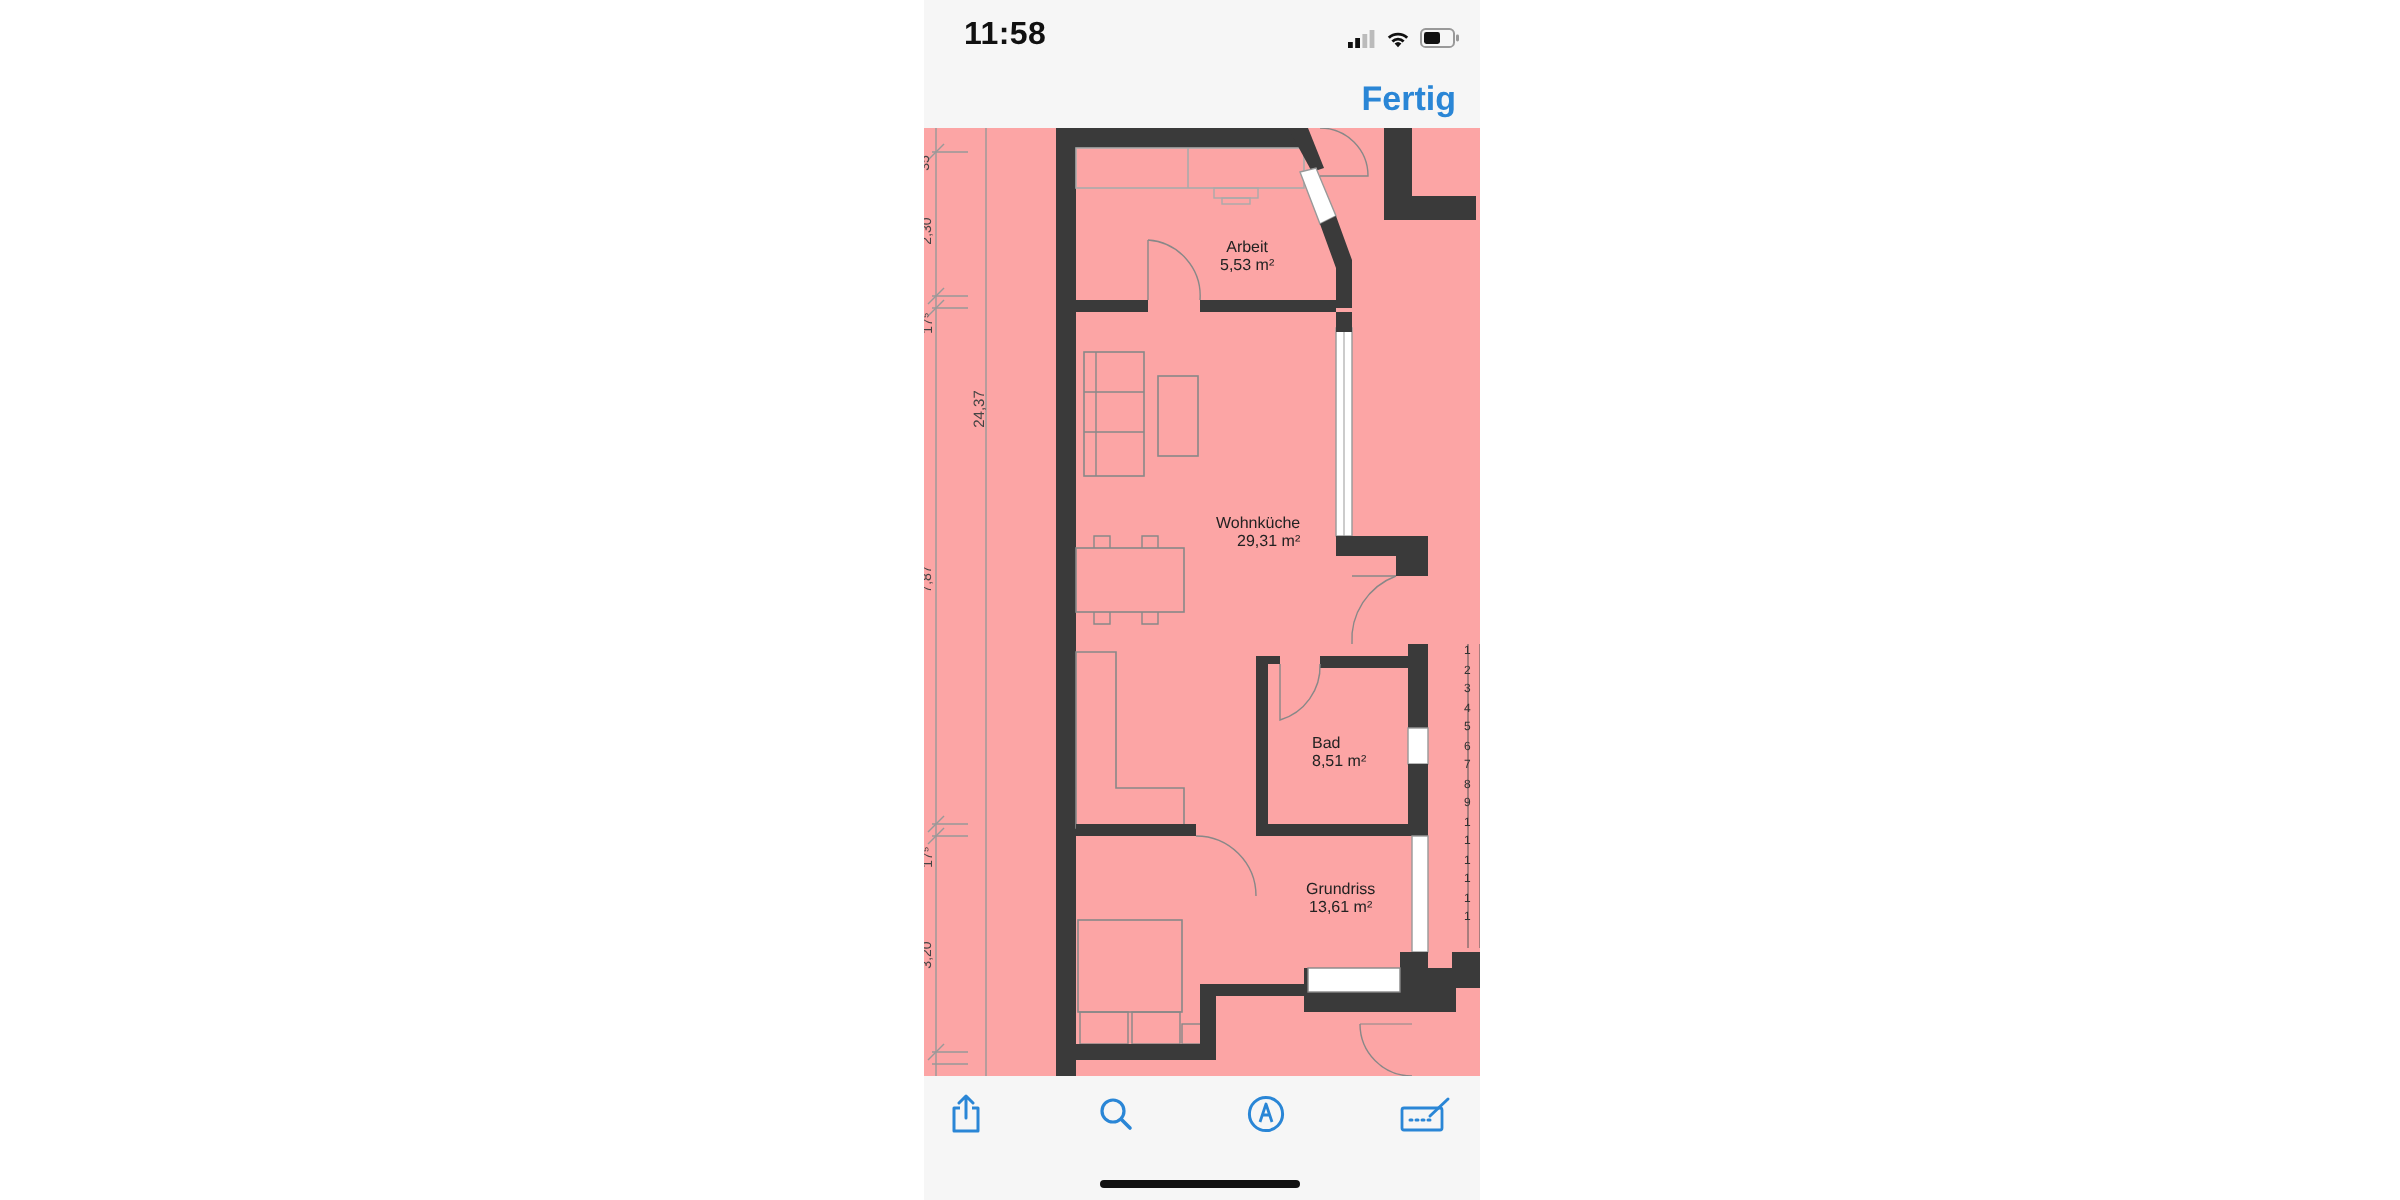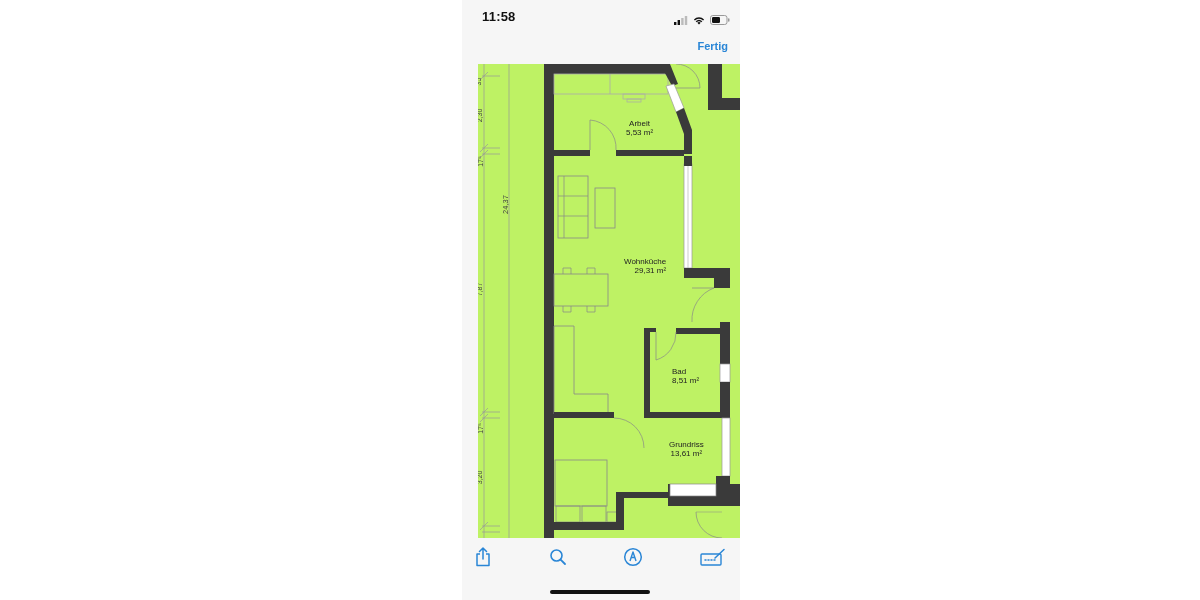--- a/index.html
+++ b/index.html
@@ -1,26 +1,26 @@
 <!DOCTYPE html>
 <html><head>
 <meta charset="utf-8">
 <style>
   html, body { margin:0; padding:0; }
   body { width:1200px; height:600px; background:#ffffff; position:relative; overflow:hidden; font-family:"Liberation Sans", sans-serif; }
   .phone { position:absolute; left:462px; top:0; width:278px; height:600px; background:#f6f6f6; overflow:hidden; }
   .statusbar { position:absolute; left:0; top:0; width:278px; height:34px; }
-  .time { position:absolute; left:20px; top:9px; font-size:13px; font-weight:bold; color:#111; letter-spacing:0.2px; }
+  .time { position:absolute; left:20px; top:9px; font-size:16px; font-weight:bold; color:#111; letter-spacing:0.2px; }
   .status-icons { position:absolute; right:10px; top:11px; display:flex; align-items:center; gap:5px; }
   .navbar { position:absolute; left:0; top:34px; width:278px; height:30px; }
   .title-wrap { position:absolute; left:0; right:0; top:6px; text-align:center; display:flex; justify-content:center; align-items:center; gap:6px; }
   .title { font-size:13.5px; font-weight:bold; color:#1c1c1e; }
   .chev { width:12px; height:12px; border-radius:50%; background:#dcdcdf; display:inline-flex; align-items:center; justify-content:center; }
-  .done { position:absolute; right:12px; top:6px; font-size:11px; font-weight:bold; color:#2a86d6; cursor:pointer; }
-  .plan { position:absolute; left:16px; top:64px; width:278px; height:474px; background:#bef264; overflow:hidden; }
+  .done { position:absolute; right:12px; top:6px; font-size:17px; font-weight:bold; color:#2a86d6; cursor:pointer; }
+  .plan { position:absolute; left:0; top:64px; width:278px; height:474px; background:#fca5a5; overflow:hidden; }
   .toolbar { position:absolute; left:0; top:538px; width:278px; height:62px; background:#f6f6f6; }
   .tb-btn { position:absolute; top:10px; width:26px; height:22px; display:flex; align-items:center; justify-content:center; cursor:pointer; }
   .home-ind { position:absolute; left:88px; top:52px; width:100px; height:4px; border-radius:2px; background:#111; }
   .room-label { position:absolute; font-size:8px; color:#222; text-align:center; line-height:9px; white-space:nowrap; }
   .dim-label { position:absolute; font-size:7px; color:#444; transform:rotate(-90deg); transform-origin:center; white-space:nowrap; }
 </style>
 </head>
 <body>
 
 <div class="phone">

